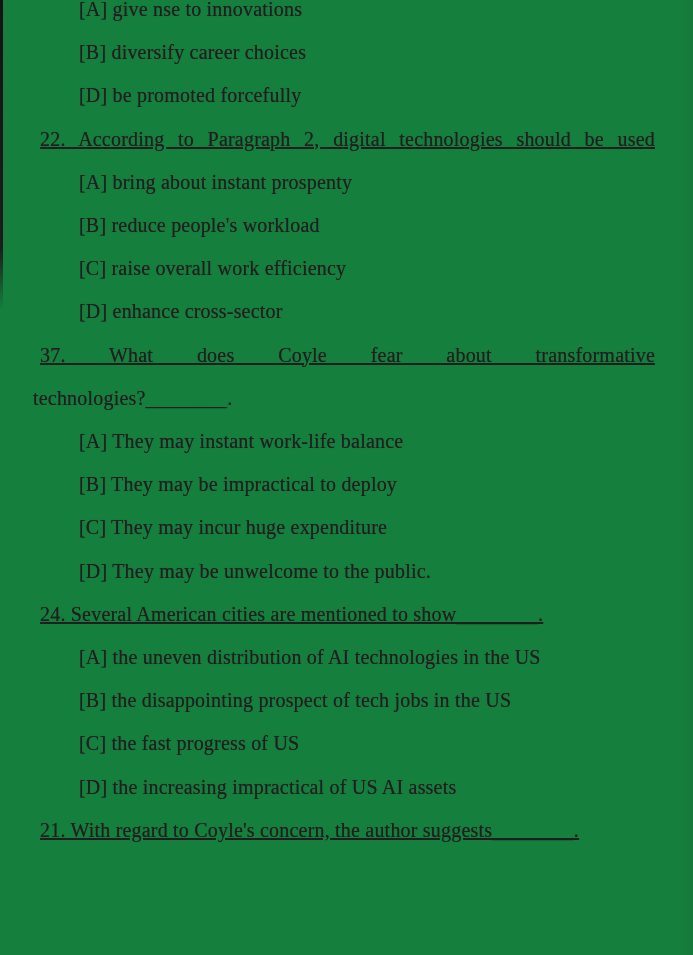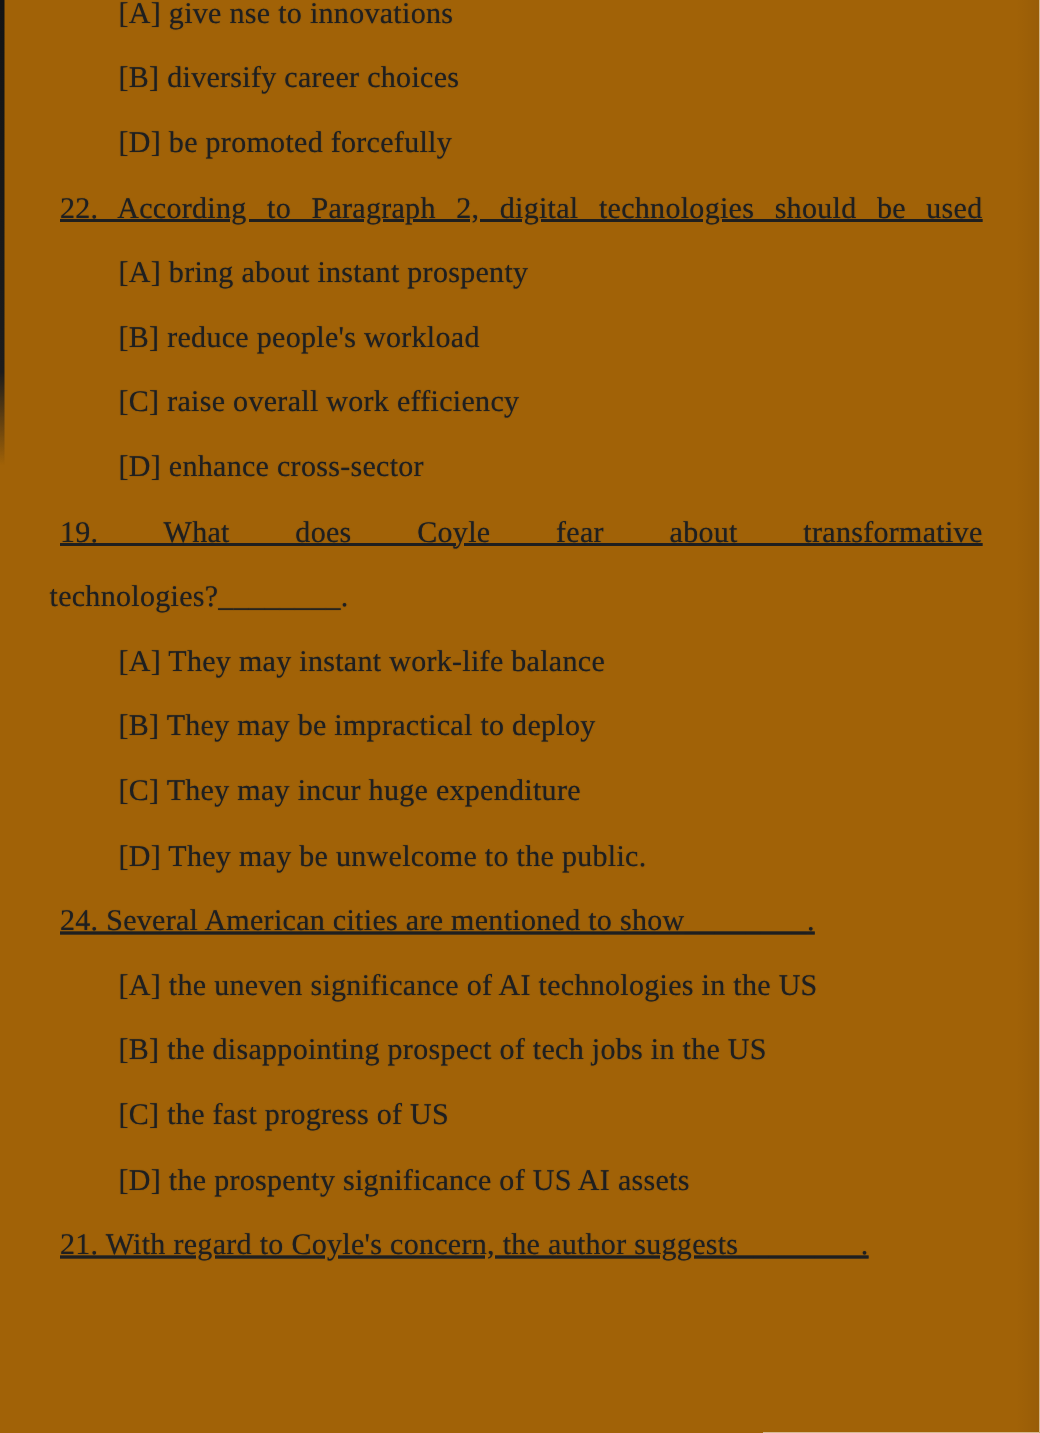--- a/index.html
+++ b/index.html
@@ -44,38 +44,38 @@
   .scan-shade-right {
     position: absolute;
     right: 0; top: 0;
     width: 16px; height: 100%;
     background: linear-gradient(to right, rgba(0,0,0,0), rgba(0,0,0,0.055));
   }
 </style>
 </head>
 <body>
 
-<div class="page" style="background: #a16207; color: rgb(31, 31, 31);">
+<div class="page" style="background: #15803d; color: rgb(31, 31, 31);">
   <div class="scan-strip-left"></div>
   <div class="scan-shade-right"></div>
   <div class="lines">
       <div class="line opt">[A] give nse to innovations</div>
       <div class="line opt">[B] diversify career choices</div>
       <div class="line opt">[D] be promoted forcefully</div>
       <div class="line q just">22. According to Paragraph 2, digital technologies should be used</div>
       <div class="line opt">[A] bring about instant prospenty</div>
       <div class="line opt">[B] reduce people's workload</div>
       <div class="line opt">[C] raise overall work efficiency</div>
       <div class="line opt">[D] enhance cross-sector</div>
-      <div class="line q just">19. What does Coyle fear about transformative</div>
+      <div class="line q just">37. What does Coyle fear about transformative</div>
       <div class="line cont">technologies?________.</div>
       <div class="line opt">[A] They may instant work-life balance</div>
       <div class="line opt">[B] They may be impractical to deploy</div>
       <div class="line opt">[C] They may incur huge expenditure</div>
       <div class="line opt">[D] They may be unwelcome to the public.</div>
       <div class="line q">24. Several American cities are mentioned to show________.</div>
-      <div class="line opt">[A] the uneven significance of AI technologies in the US</div>
+      <div class="line opt">[A] the uneven distribution of AI technologies in the US</div>
       <div class="line opt">[B] the disappointing prospect of tech jobs in the US</div>
       <div class="line opt">[C] the fast progress of US</div>
-      <div class="line opt">[D] the prospenty significance of US AI assets</div>
+      <div class="line opt">[D] the increasing impractical of US AI assets</div>
       <div class="line q">21. With regard to Coyle's concern, the author suggests________.</div>
     </div>
 </div>
 
 </body></html>

